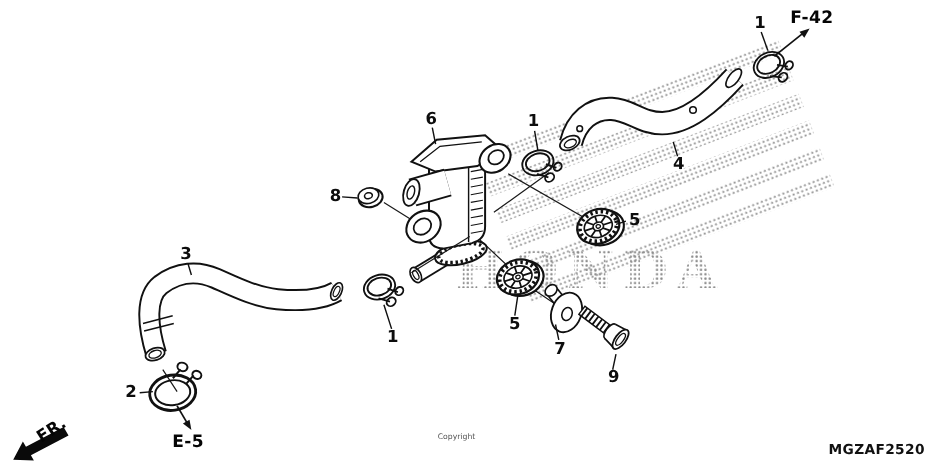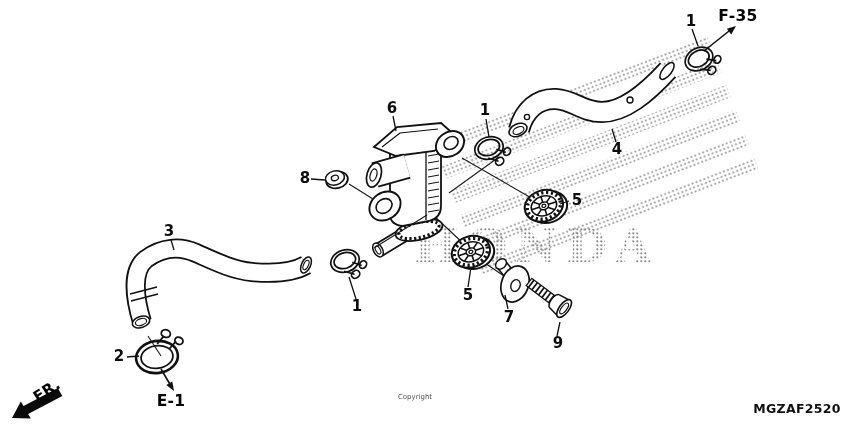--- a/index.html
+++ b/index.html
@@ -170,22 +170,22 @@
   <div class="co" style="left:119px;top:356px">2</div>
   <div class="co" style="left:169px;top:231px">3</div>
   <div class="co" style="left:617px;top:149px">4</div>
   <div class="co" style="left:577px;top:200px">5</div>
   <div class="co" style="left:468px;top:295px">5</div>
   <div class="co" style="left:392px;top:108px">6</div>
   <div class="co" style="left:509px;top:317px">7</div>
   <div class="co" style="left:305px;top:178px">8</div>
   <div class="co" style="left:558px;top:343px">9</div>
 
-  <div class="ref" style="left:738px;top:17px">F-35</div>
-  <div class="ref" style="left:171px;top:402px">E-1</div>
+  <div class="ref" style="left:738px;top:17px">F-42</div>
+  <div class="ref" style="left:171px;top:402px">E-5</div>
   <div class="fr-label" style="left:47px;top:391px">FR.</div>
 
   <div class="copyright">
     <span>Copyright</span>
   </div>
   <div class="code">MGZAF2520</div>
 
 </div>
 
 </body></html>

